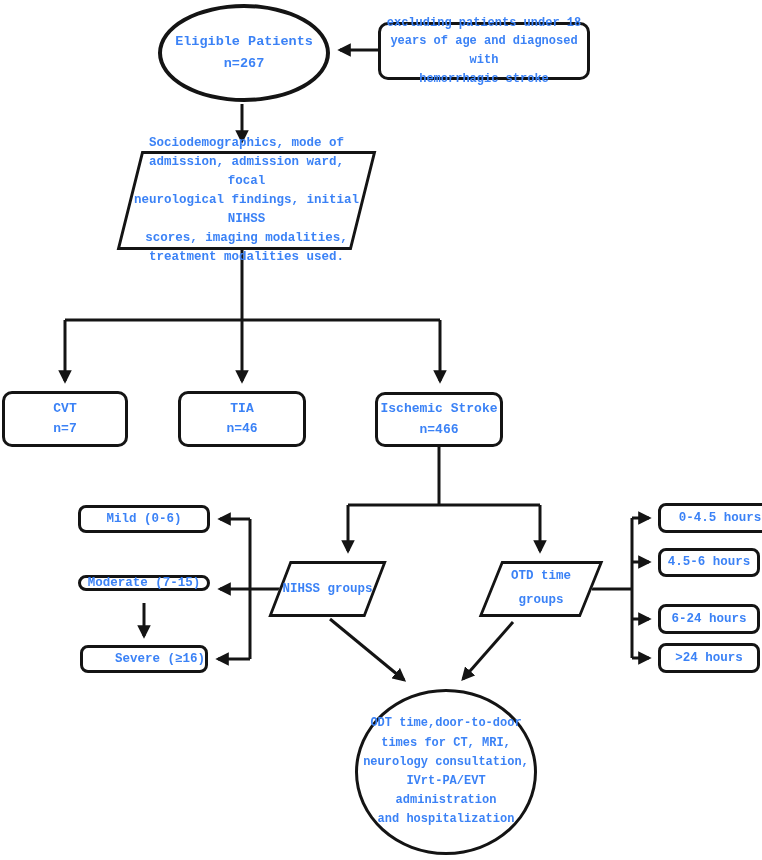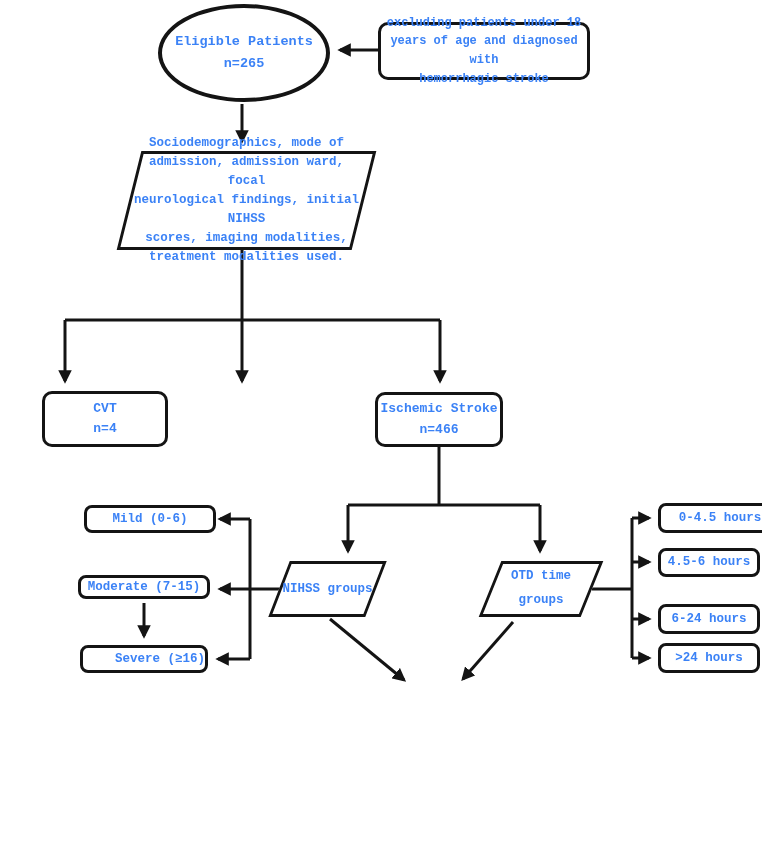--- a/index.html
+++ b/index.html
@@ -68,30 +68,30 @@
     left: 490px; top: 561px; width: 102px; height: 56px;
     transform: skewX(-22deg);
   }
   .para-otd .para-inner { transform: skewX(22deg); font-size: 12.5px; line-height: 1.9; }
   .cat-box {
     border-width: 3.5px;
     border-radius: 10px;
     font-size: 13px;
     line-height: 1.55;
   }
-  .cvt { left: 2px;   top: 391px; width: 126px; height: 56px; margin-left: 40px; }
+  .cvt { left: 2px;   top: 391px; width: 126px; height: 56px; }
   .tia { left: 178px; top: 391px; width: 128px; height: 56px; }
   .isc { left: 375px; top: 392px; width: 128px; height: 55px; }
   .sev-box, .time-box {
     border-radius: 8px;
     font-size: 12.5px;
     line-height: 1;
   }
-  .sev-mild     { left: 84px; top: 505px; width: 132px; height: 28px; text-align: right; }
-  .sev-moderate { left: 78px; top: 575px; width: 132px; height: 24px; }
+  .sev-mild     { left: 78px; top: 505px; width: 132px; height: 28px; text-align: right; }
+  .sev-moderate { left: 78px; top: 575px; width: 132px; height: 16px; }
   .sev-severe   { left: 80px; top: 645px; width: 128px; height: 28px; align-items: flex-end; }
   .time-1 { left: 658px; top: 503px; width: 124px; height: 30px; }
   .time-2 { left: 658px; top: 548px; width: 102px; height: 29px; text-align: center; }
   .time-3 { left: 658px; top: 604px; width: 102px; height: 30px; }
   .time-4 { left: 658px; top: 643px; width: 102px; height: 30px; justify-content: center; }
   .circle {
     left: 355px; top: 689px; width: 182px; height: 166px;
     border-width: 3.5px;
     border-radius: 50%;
     font-size: 12px;
@@ -141,40 +141,44 @@
       <path d="M632,619 H649" marker-end="url(#arrow)"></path>
       <path d="M632,658 H649" marker-end="url(#arrow)"></path>
 
       <path d="M330,619 L404,680" marker-end="url(#arrow)"></path>
       <path d="M513,622 L463,679" marker-end="url(#arrow)"></path>
     </g>
   </svg>
 
   <div class="node ellipse">
     <span>Eligible Patients</span>
-    <span>n=265</span>
+    <span>n=267</span>
   </div>
 
   <div class="node note">
     <span>excluding patients under 18
 years of age and diagnosed with
 hemorrhagic stroke</span>
   </div>
 
   <div class="para-wrap para-big">
     <div class="para-inner">Sociodemographics, mode of
 admission, admission ward, focal
 neurological findings, initial NIHSS
 scores, imaging modalities,
 treatment modalities used.</div>
   </div>
 
   <div class="node cat-box cvt">
     <span>CVT</span>
-    <span>n=4</span>
+    <span>n=7</span>
+  </div>
+  <div class="node cat-box tia">
+    <span>TIA</span>
+    <span>n=46</span>
   </div>
   <div class="node cat-box isc">
     <span>Ischemic Stroke</span>
     <span>n=466</span>
   </div>
 
   <div class="node sev-box sev-mild">
     <span>Mild (0-6)</span>
   </div>
   <div class="node sev-box sev-moderate">
@@ -199,14 +203,21 @@
   <div class="node time-box time-2">
     <span>4.5-6 hours</span>
   </div>
   <div class="node time-box time-3">
     <span>6-24 hours</span>
   </div>
   <div class="node time-box time-4">
     <span>&gt;24 hours</span>
   </div>
 
+  <div class="node circle">
+    <span>ODT time,door-to-door
+times for CT, MRI,
+neurology consultation,
+IVrt-PA/EVT administration
+and hospitalization</span>
+  </div>
 
 </div>
 
 </body></html>

